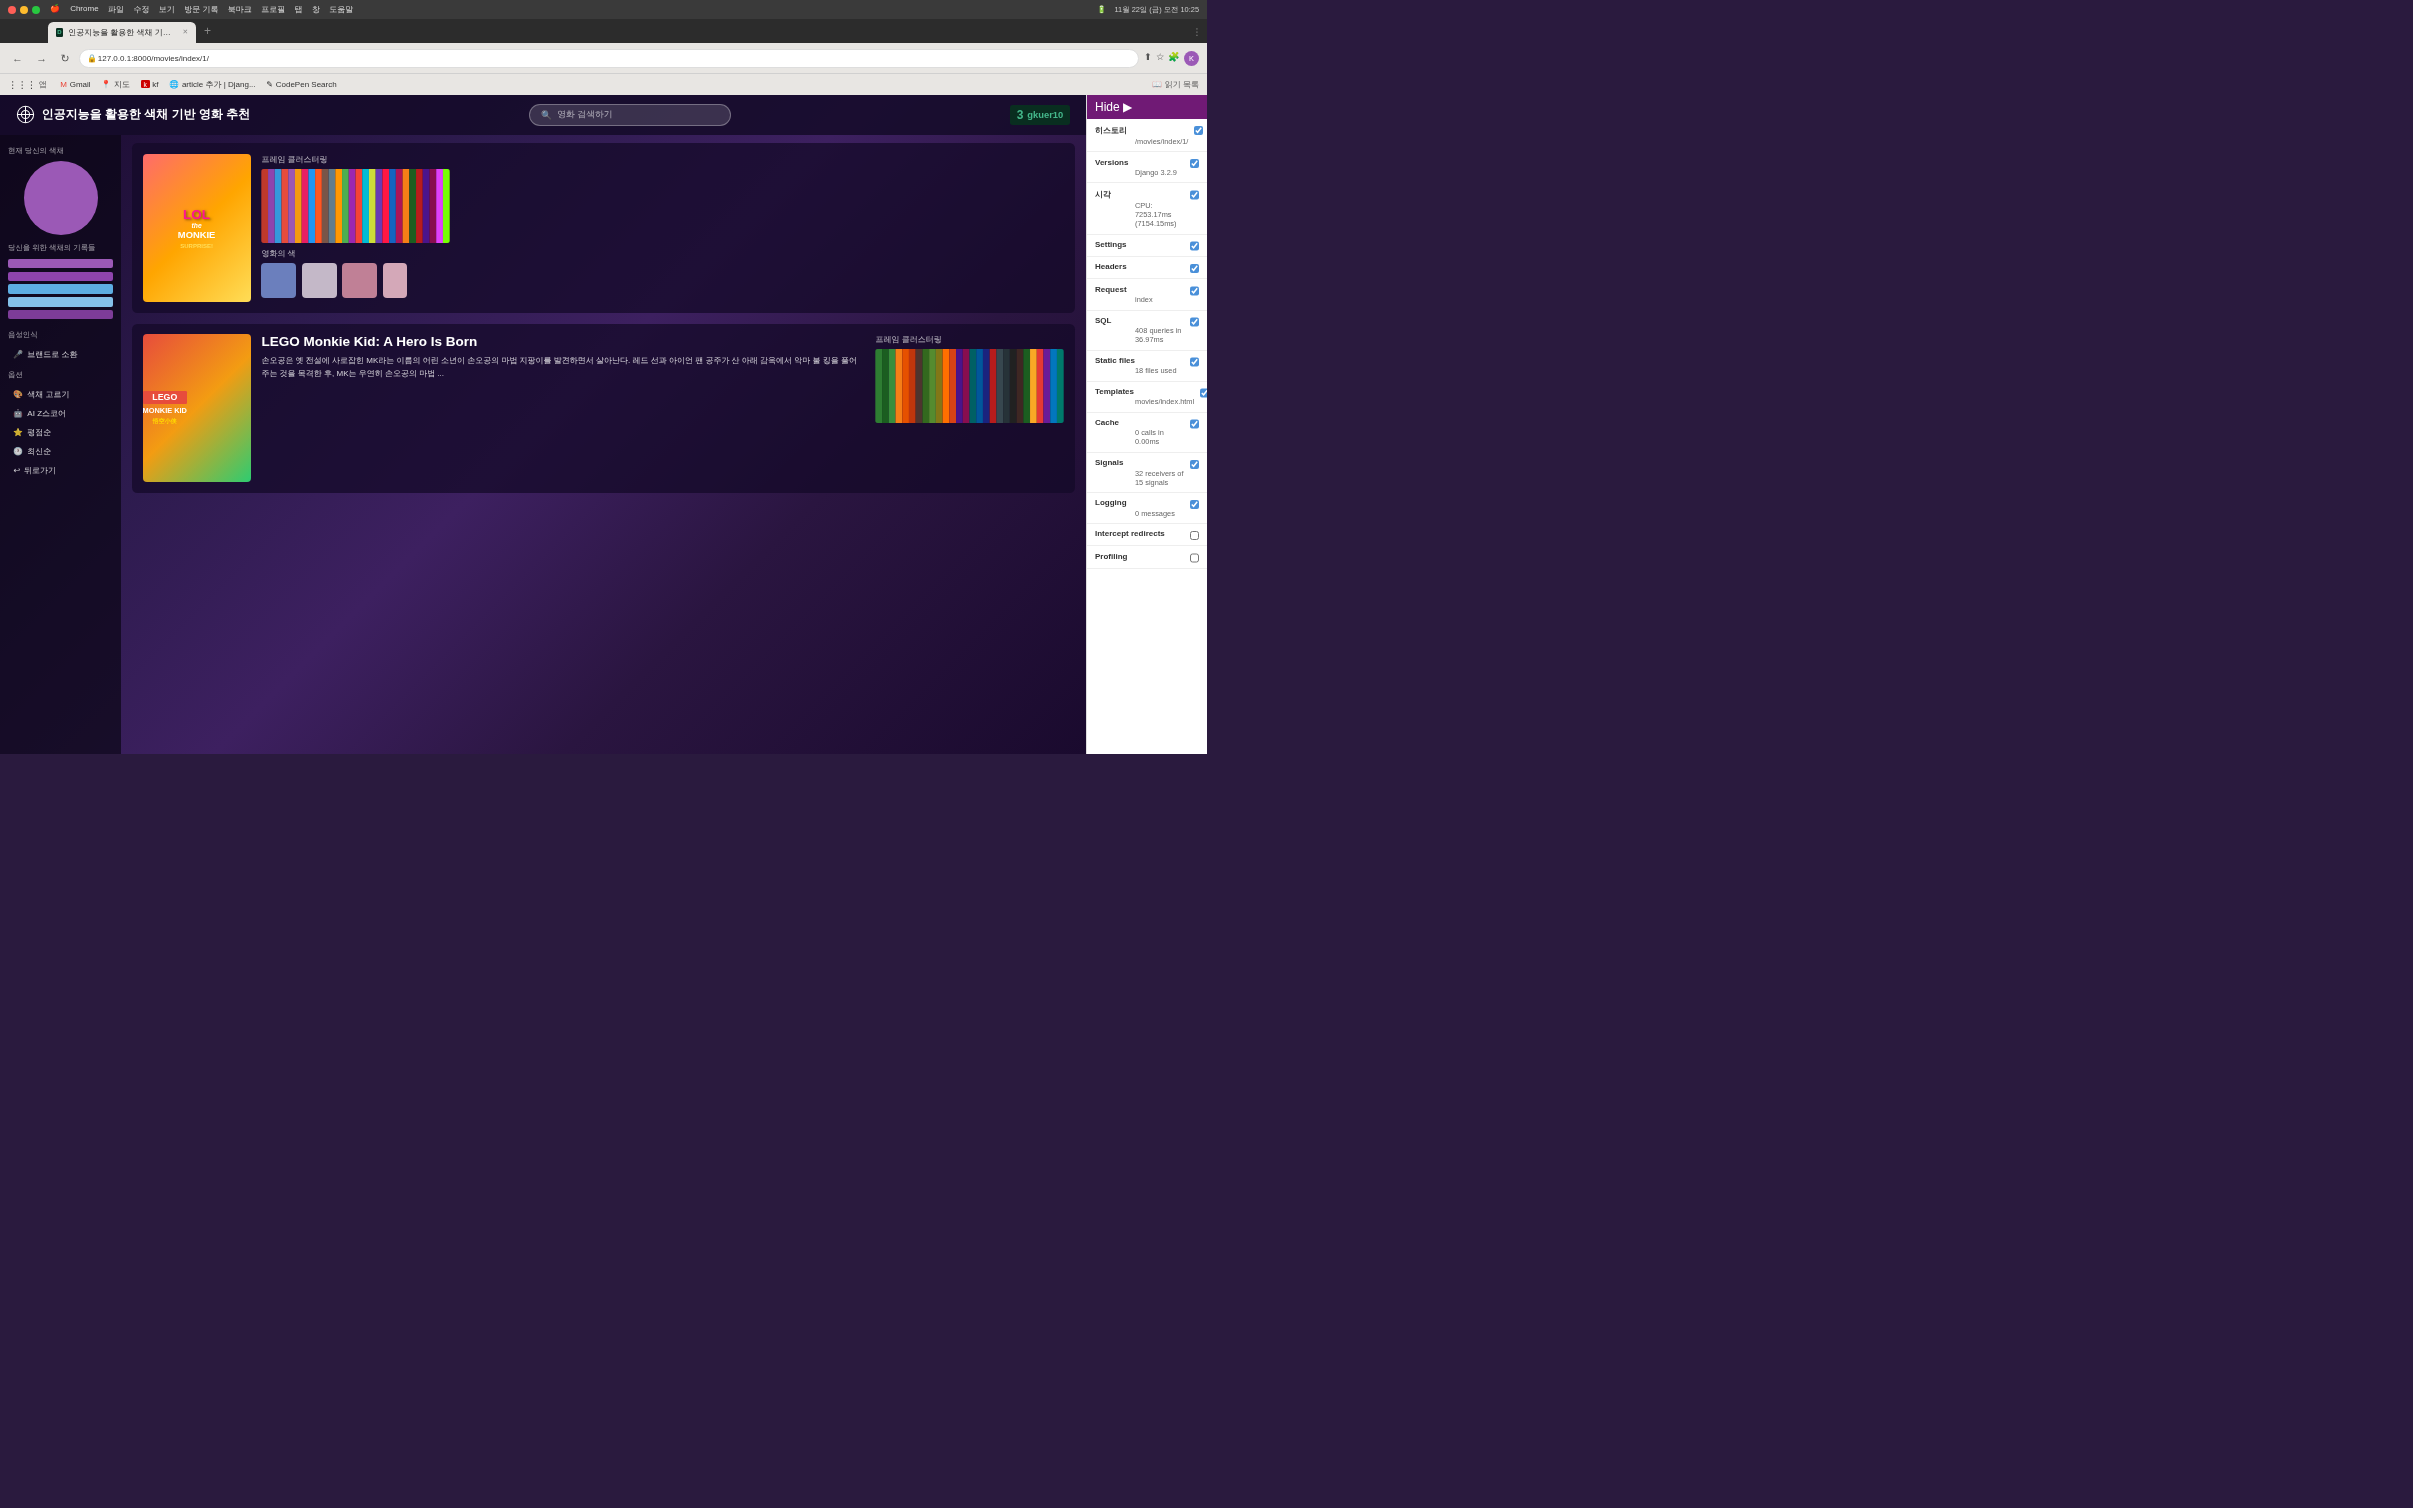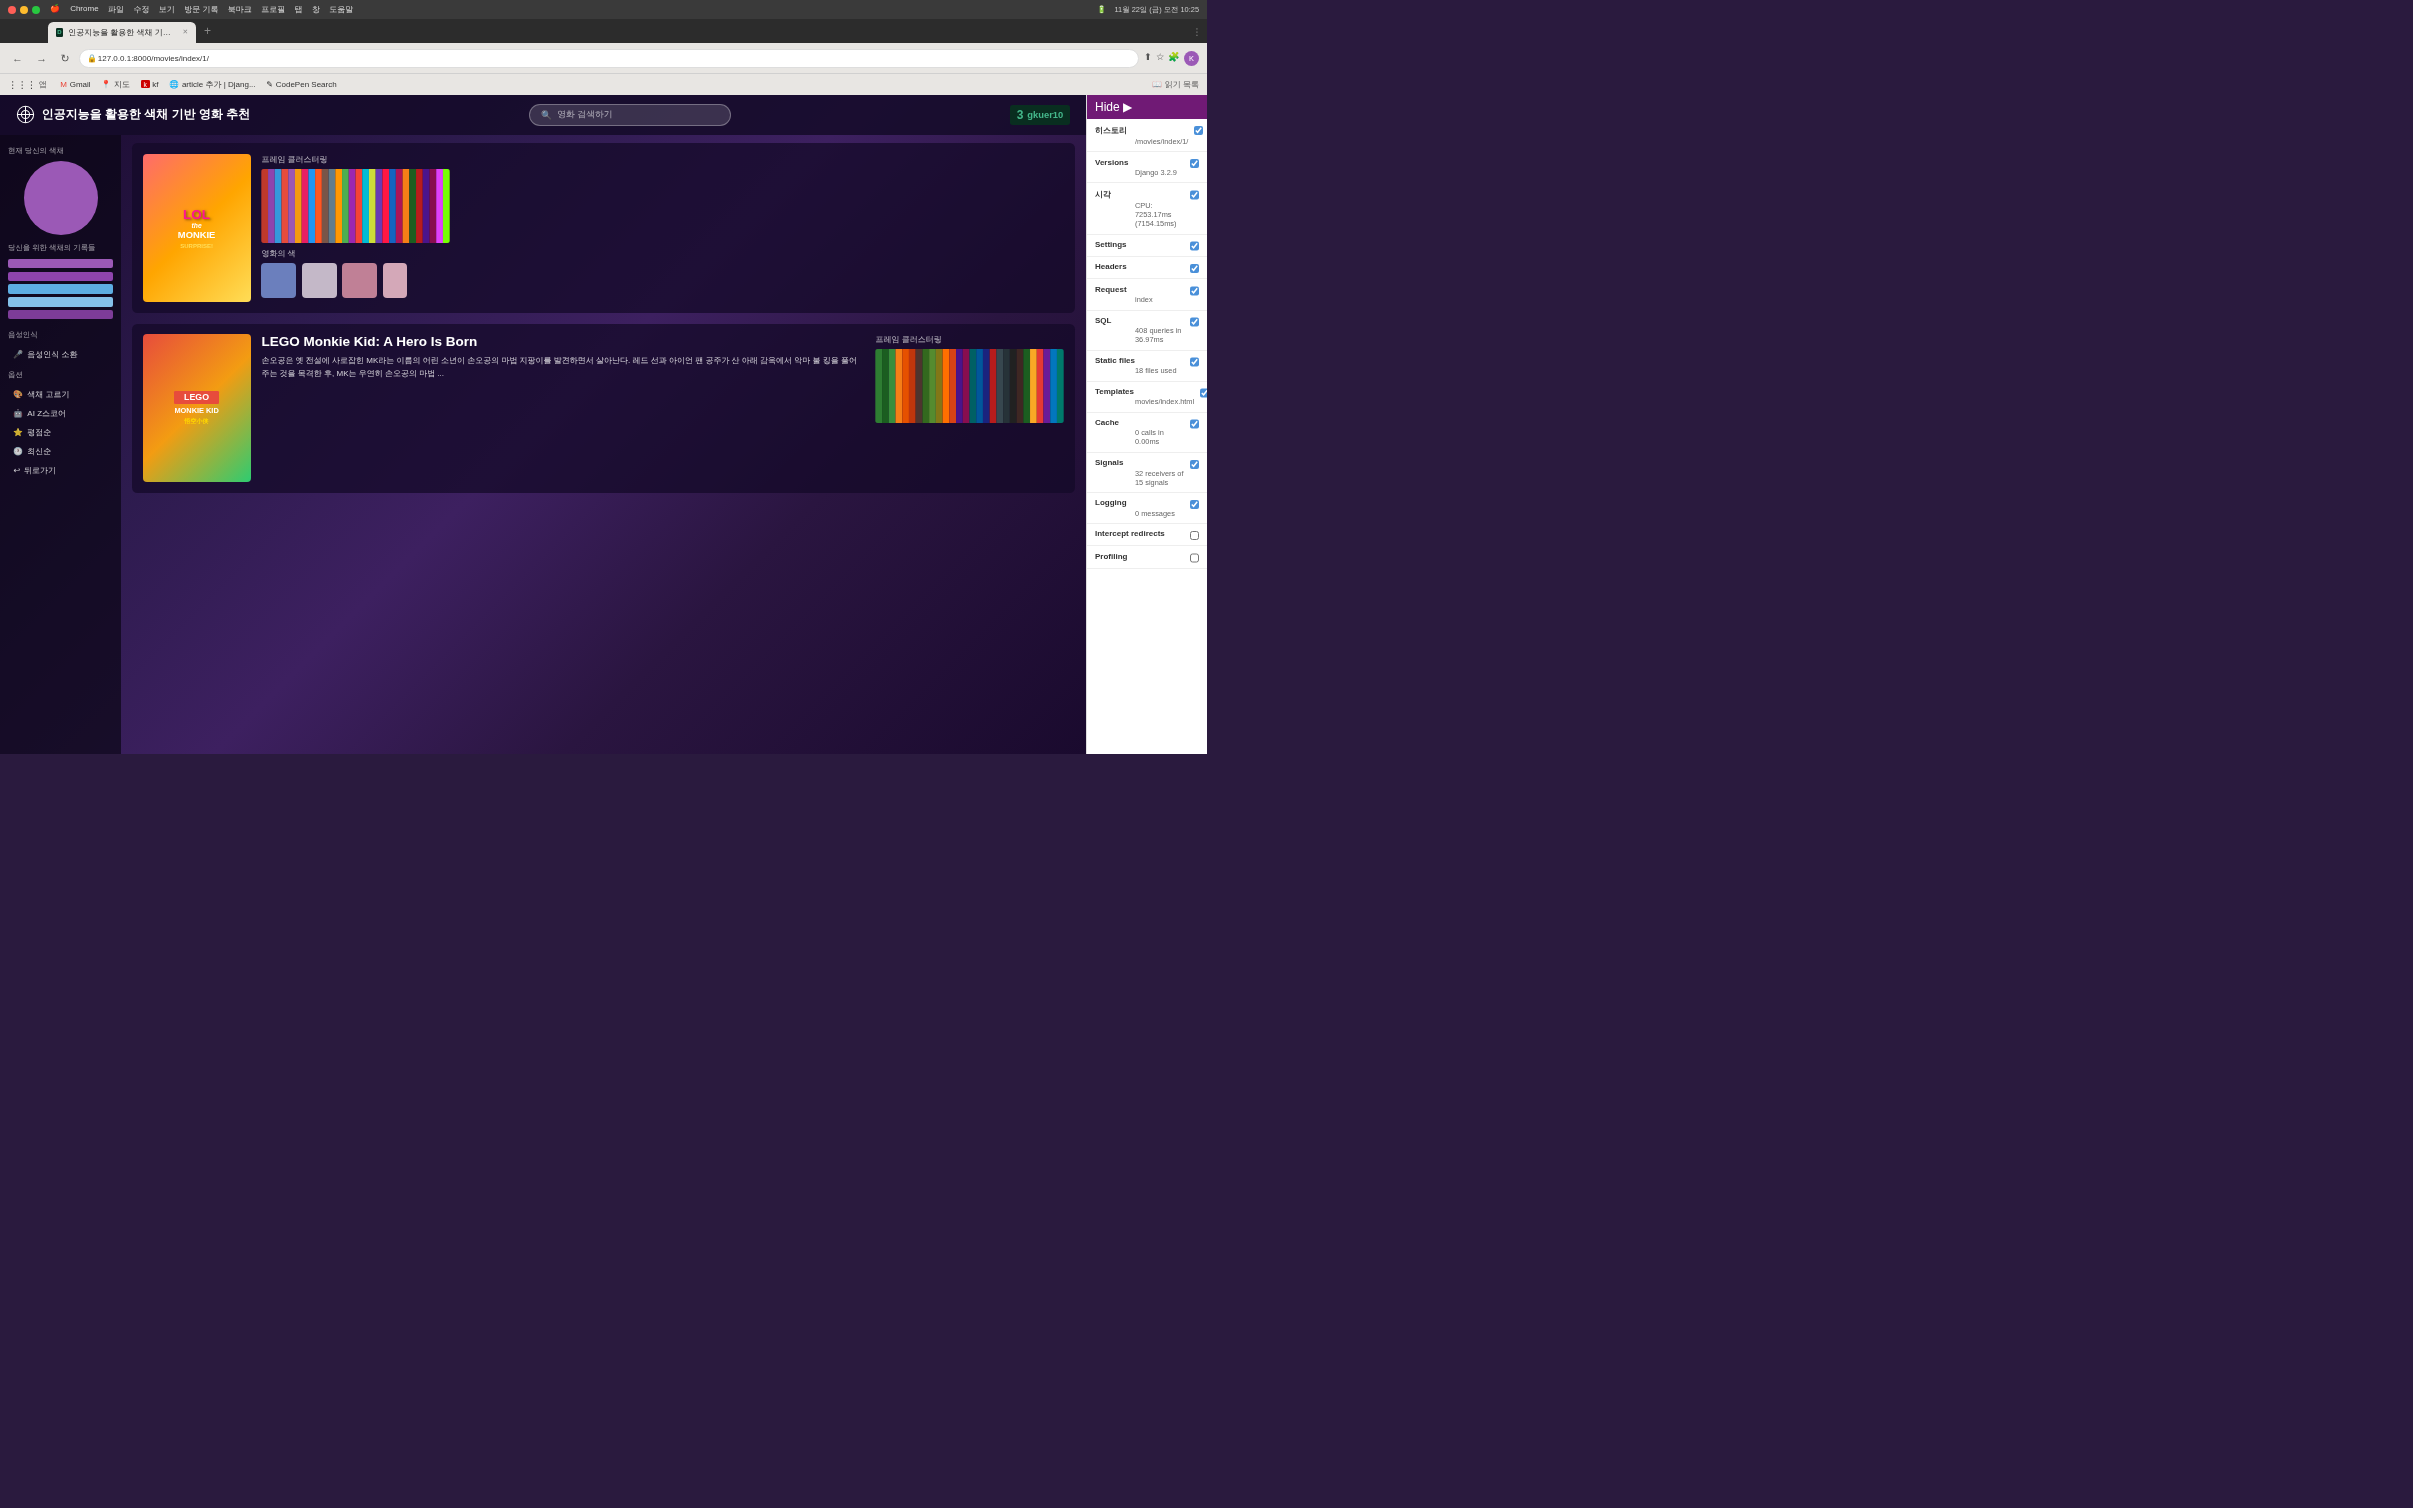--- a/index.html
+++ b/index.html
@@ -77,21 +77,21 @@
     .debug-toolbar { width: 121px; background: white; border-left: 0.7px solid #ddd; overflow-y: auto; flex-shrink: 0; font-family: -apple-system, sans-serif; }
     .toolbar-hide { background: #701a75; color: white; padding: 5.4px 8px; font-size: 12px; display: flex; align-items: center; justify-content: space-between; cursor: pointer; text-align: right; }
     .toolbar-item { padding: 5.4px 8px; border-bottom: 0.7px solid #eee; display: flex; align-items: flex-start; justify-content: space-between; }
     .toolbar-item-left { flex: 1; }
     .toolbar-item-name { font-size: 8px; font-weight: 600; color: #333; display: block; margin-bottom: 1.3px; }
     .toolbar-item-detail { font-size: 7.4px; color: #666; display: block; margin-left: 40px; }
     .toolbar-checkbox { width: 9.4px; height: 9.4px; accent-color: #4a90d9; margin-left: 5.4px; flex-shrink: 0; margin-top: 1.3px; }
     
     
     .lol-poster { background: linear-gradient(135deg, #ff6b6b, #ffa500, #ffdd57); width: 100%; height: 100%; display: flex; align-items: center; justify-content: center; font-weight: bold; font-size: 7.4px; color: white; text-align: center; }
-    .lego-poster { background: linear-gradient(135deg, #e74c3c, #f39c12, #2ecc71); width: 100%; height: 100%; display: flex; align-items: center; justify-content: center; font-weight: bold; font-size: 7.4px; color: white; text-align: center; }
+    .lego-poster { background: linear-gradient(135deg, #e74c3c, #f39c12, #2ecc71); width: 100%; height: 100%; display: flex; align-items: center; justify-content: flex-start; font-weight: bold; font-size: 7.4px; color: white; text-align: center; }
   </style>
 </head>
 <body>
 
 <div class="mac-bar">
   <div class="mac-dots">
     <div class="mac-dot red"></div>
     <div class="mac-dot yellow"></div>
     <div class="mac-dot green"></div>
   </div>
@@ -206,21 +206,21 @@
           <div class="color-bar" style="background:#9b59b6;"></div>
           <div class="color-bar" style="background:#8e44ad;"></div>
           <div class="color-bar" style="background:#5dade2;"></div>
           <div class="color-bar" style="background:#85c1e9;"></div>
           <div class="color-bar" style="background:#7d3c98;"></div>
         </div>
 
         <div class="sidebar-label">음성인식</div>
         <div class="sidebar-nav-item">
           <span>🎤</span>
-          <span>음성인식 소환</span>
+          <span>브랜드로 소환</span>
         </div>
 
         <div class="sidebar-label" style="margin-top:6.7px;">옵션</div>
         <div class="sidebar-nav">
           <div class="sidebar-nav-item">
             <span>🎨</span>
             <span>색채 고르기</span>
           </div>
           <div class="sidebar-nav-item">
             <span>🤖</span>

